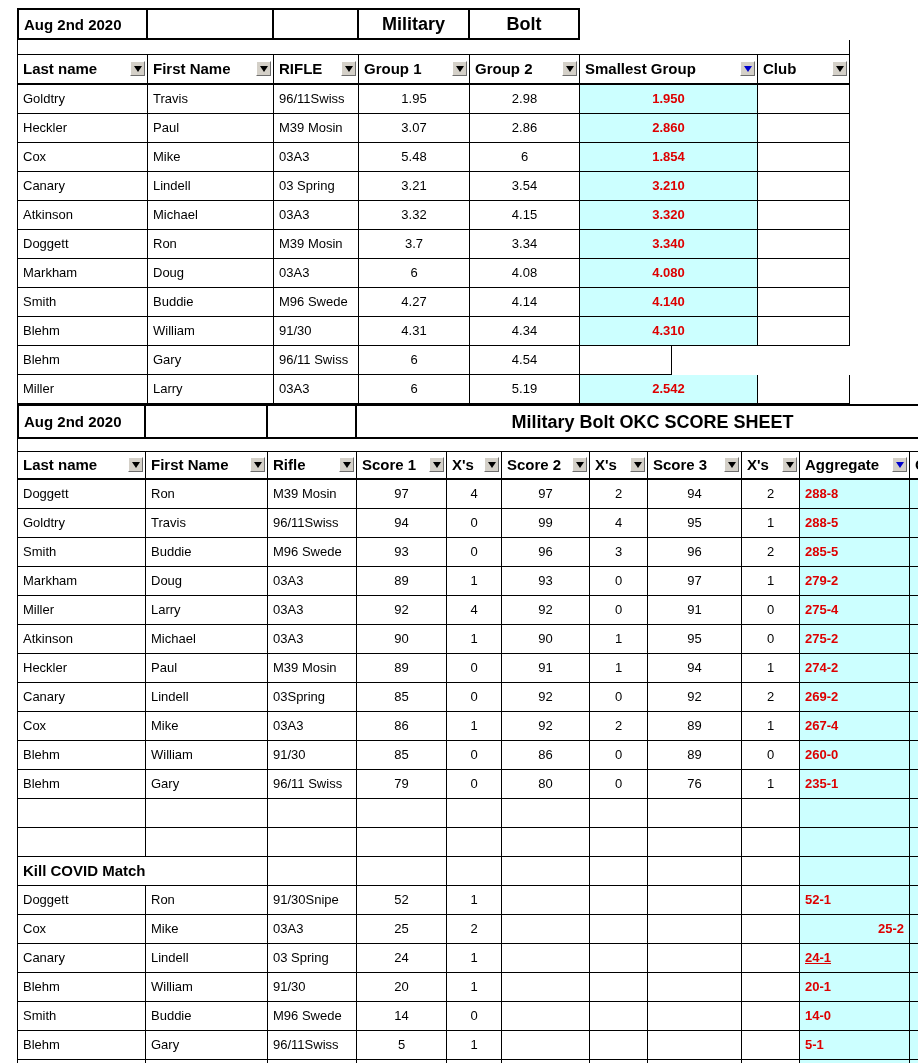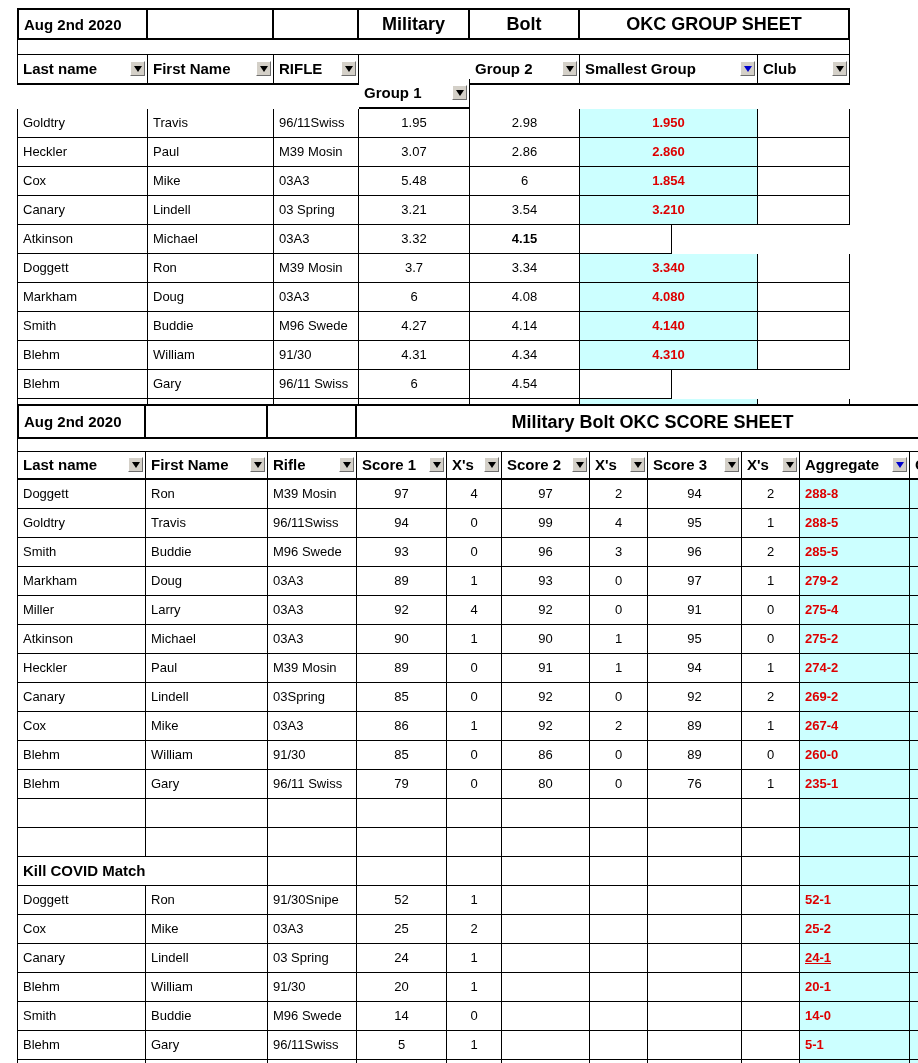--- a/index.html
+++ b/index.html
@@ -55,36 +55,35 @@
 </head>
 <body>
 
 <section class="sheet" id="group-sheet">
   <div class="row title-row">
     <div class="cell tl" style="width:131px">Aug 2nd 2020</div>
     <div class="cell" style="width:126px"></div>
     <div class="cell" style="width:85px"></div>
     <div class="cell big" style="width:111px">Military</div>
     <div class="cell big" style="width:110px">Bolt</div>
-    <div class="cell big" style="width:270px">OKC GROUP SHEET</div>
   </div>
   <div class="row">
     <div class="spacer-cell" style="width:833px"></div>
   </div>
   <div class="row hdr-row" id="t1-head">
       <div class="cell tl" style="width: 131px;"><span>Last name</span><span class="fbtn">
           <span class="tri"></span>
         </span></div>
       <div class="cell tl" style="width: 126px;"><span>First Name</span><span class="fbtn">
           <span class="tri"></span>
         </span></div>
       <div class="cell tl" style="width: 85px;"><span>RIFLE</span><span class="fbtn">
           <span class="tri"></span>
         </span></div>
-      <div class="cell tl" style="width: 111px; margin-top: 24px;"><span>Group 1</span><span class="fbtn">
+      <div class="cell tl" style="width: 111px;"><span>Group 1</span><span class="fbtn">
           <span class="tri"></span>
         </span></div>
       <div class="cell tl" style="width: 110px;"><span>Group 2</span><span class="fbtn">
           <span class="tri"></span>
         </span></div>
       <div class="cell tl" style="width: 178px;"><span>Smallest Group</span><span class="fbtn sorted">
           <span class="tri"></span>
         </span></div>
       <div class="cell tl" style="width: 92px;"><span>Club</span><span class="fbtn">
           <span class="tri"></span>
@@ -125,21 +124,22 @@
         <div class="cell tc" style="width: 111px;">3.21</div>
         <div class="cell tc" style="width: 110px;">3.54</div>
         <div class="cell tc hl red" style="width: 178px;">3.210</div>
         <div class="cell tl" style="width: 92px;"></div>
       </div>
       <div class="row">
         <div class="cell tl" style="width: 131px;">Atkinson</div>
         <div class="cell tl" style="width: 126px;">Michael</div>
         <div class="cell tl" style="width: 85px;">03A3</div>
         <div class="cell tc" style="width: 111px;">3.32</div>
-        <div class="cell tc" style="width: 110px; font-weight: bold;">4.15</div>
+        <div class="cell tc" style="width: 110px;">4.15</div>
+        <div class="cell tc hl red" style="width: 178px;">3.320</div>
         <div class="cell tl" style="width: 92px;"></div>
       </div>
       <div class="row">
         <div class="cell tl" style="width: 131px;">Doggett</div>
         <div class="cell tl" style="width: 126px;">Ron</div>
         <div class="cell tl" style="width: 85px;">M39 Mosin</div>
         <div class="cell tc" style="width: 111px;">3.7</div>
         <div class="cell tc" style="width: 110px;">3.34</div>
         <div class="cell tc hl red" style="width: 178px;">3.340</div>
         <div class="cell tl" style="width: 92px;"></div>
@@ -436,21 +436,21 @@
       <div class="row">
         <div class="cell tl" style="width: 129px;">Cox</div>
         <div class="cell tl" style="width: 122px;">Mike</div>
         <div class="cell tl" style="width: 89px;">03A3</div>
         <div class="cell tc" style="width: 90px;">25</div>
         <div class="cell tc" style="width: 55px;">2</div>
         <div class="cell tc" style="width: 88px;"></div>
         <div class="cell tc" style="width: 58px;"></div>
         <div class="cell tc" style="width: 94px;"></div>
         <div class="cell tc" style="width: 58px;"></div>
-        <div class="cell tl hl red" style="width: 110px;">25-2</div>
+        <div class="cell tl hl red" style="width: 110px; text-align: right;">25-2</div>
         <div class="cell tl hl" style="width: 40px;"></div>
       </div>
       <div class="row">
         <div class="cell tl" style="width: 129px;">Canary</div>
         <div class="cell tl" style="width: 122px;">Lindell</div>
         <div class="cell tl" style="width: 89px;">03 Spring</div>
         <div class="cell tc" style="width: 90px;">24</div>
         <div class="cell tc" style="width: 55px;">1</div>
         <div class="cell tc" style="width: 88px;"></div>
         <div class="cell tc" style="width: 58px;"></div>

